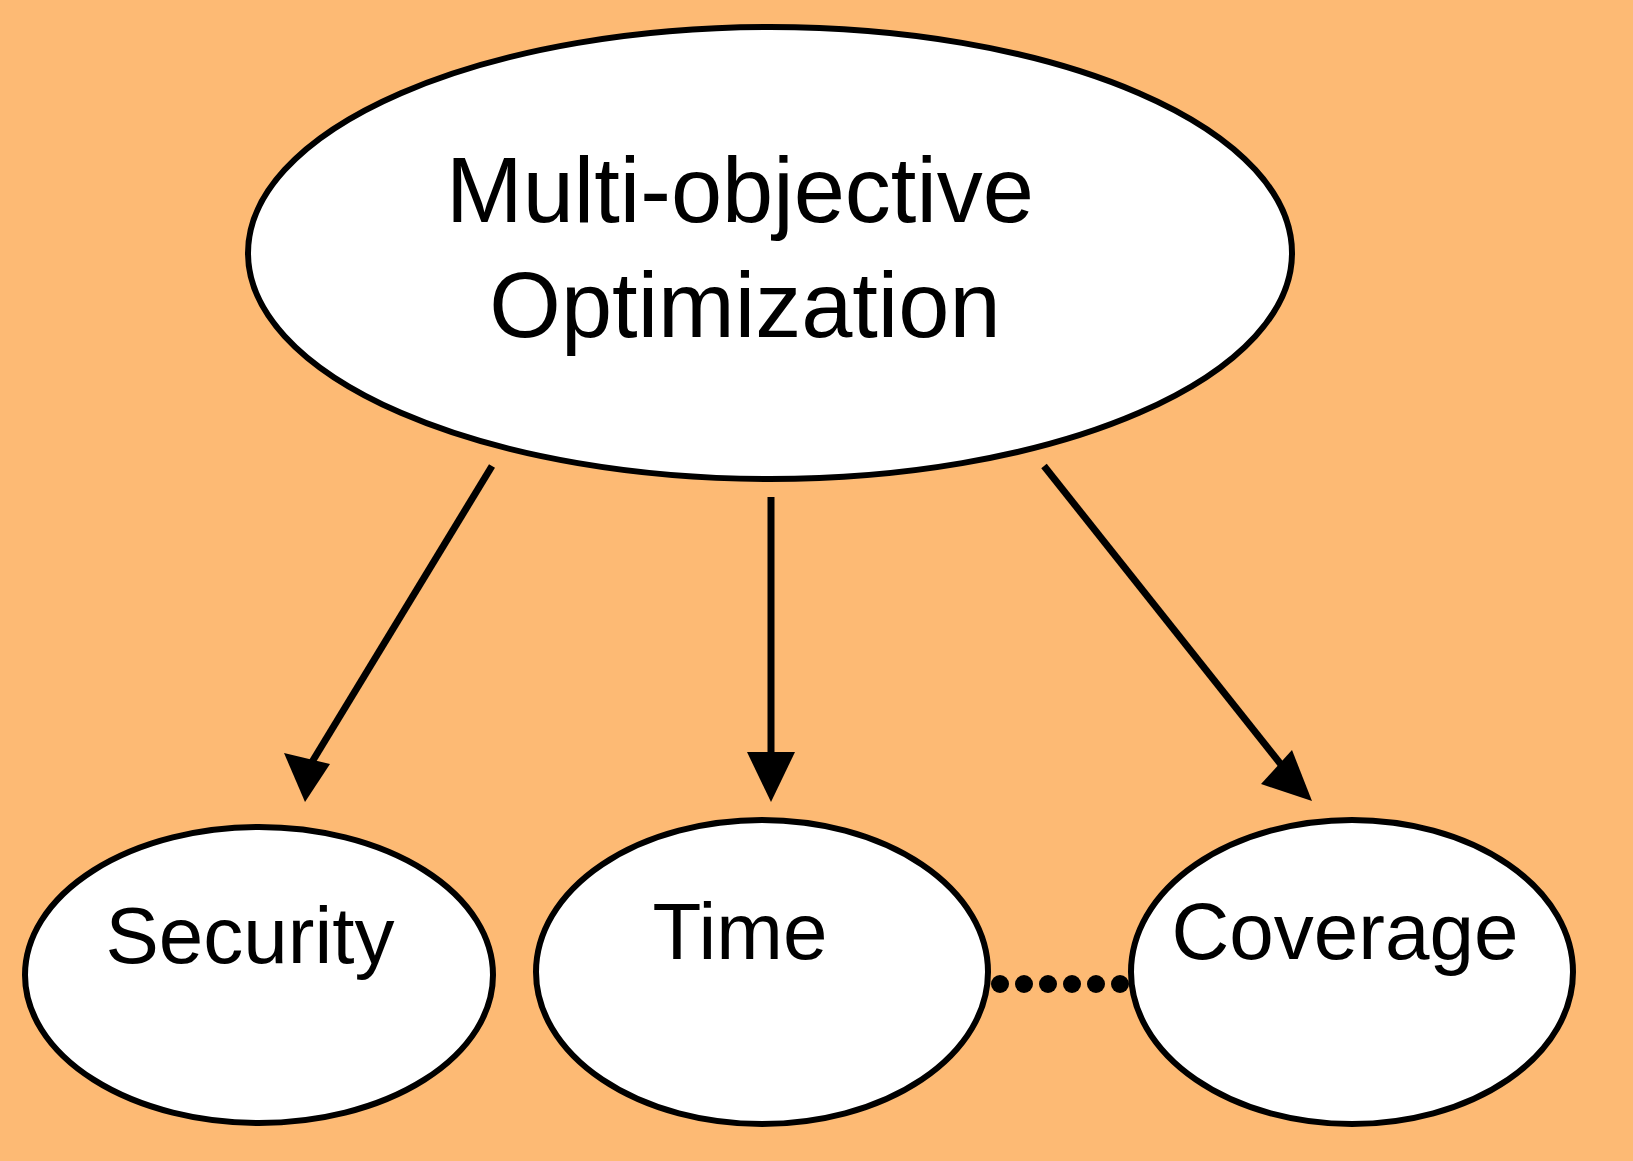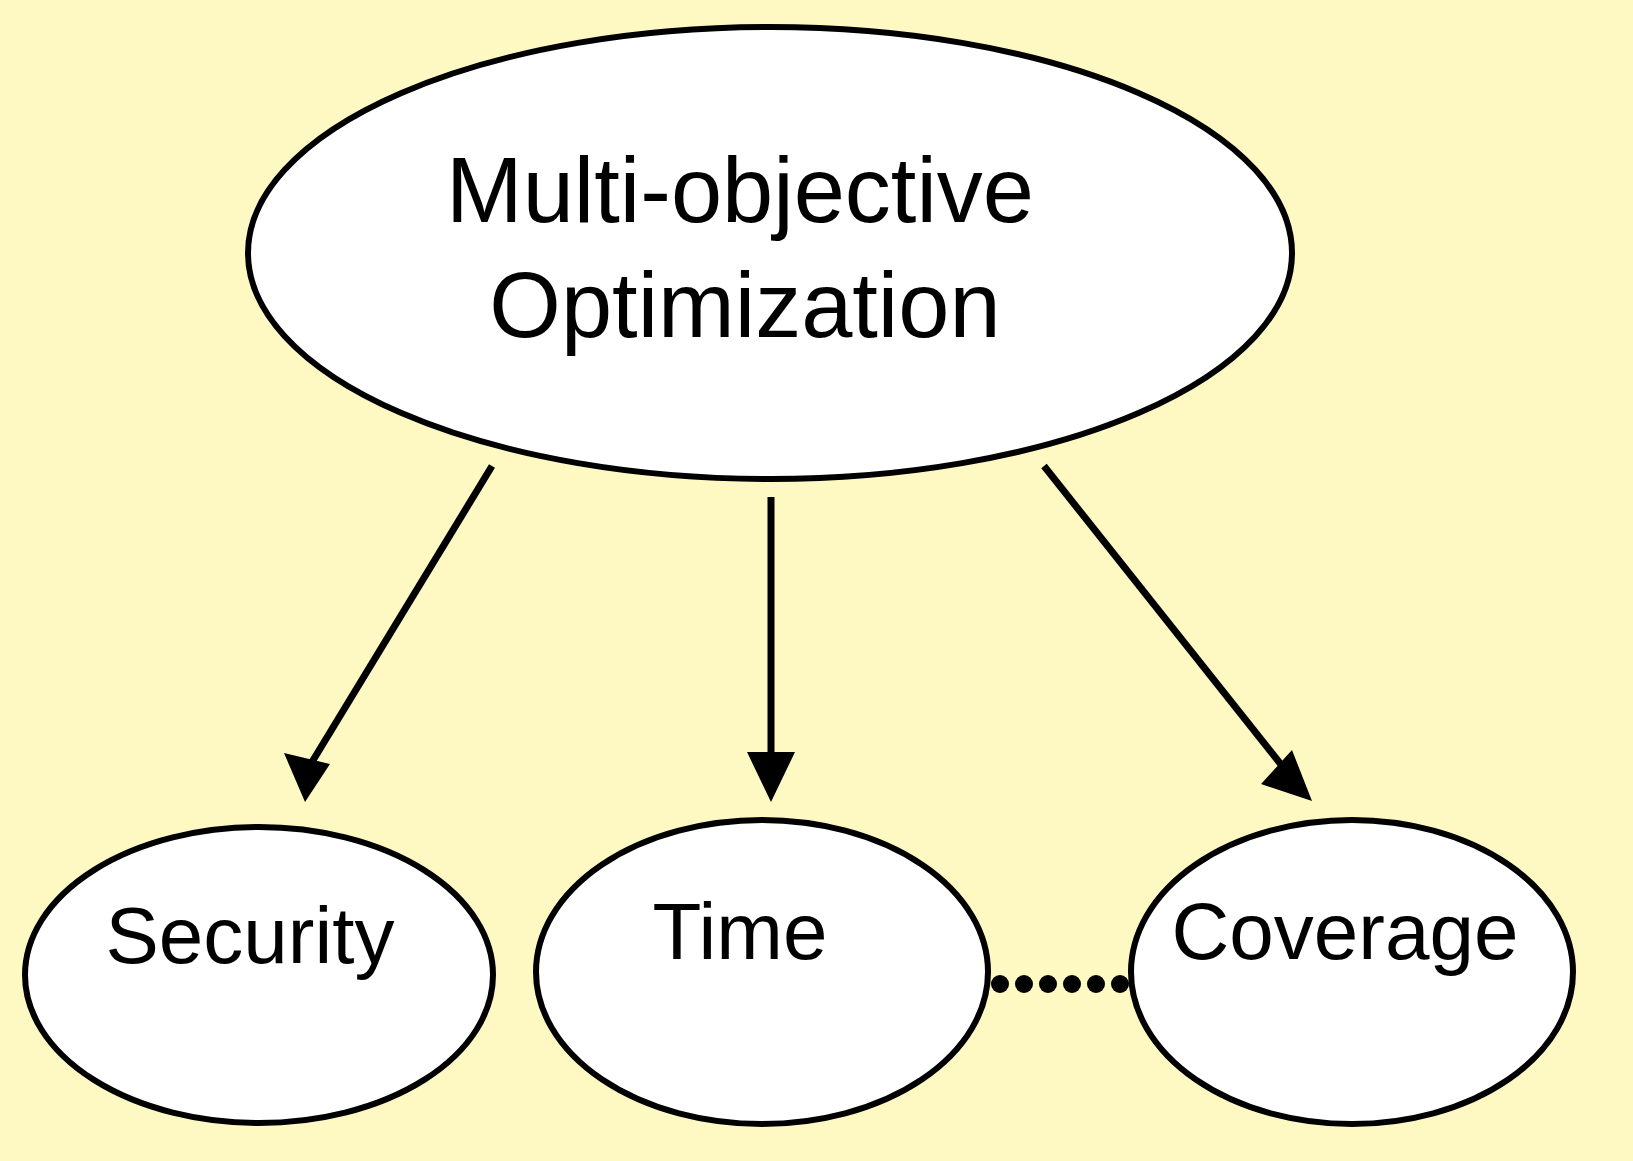--- a/index.html
+++ b/index.html
@@ -8,21 +8,21 @@
     padding: 0;
     background: #ffffff;
   }
   body {
     font-family: "Liberation Sans", sans-serif;
   }
   #diagram-root {
     position: relative;
     width: 1633px;
     height: 1161px;
-    background: #fef9c3;
+    background: #fdba74;
     overflow: hidden;
   }
   #diagram-svg {
     display: block;
     width: 1633px;
     height: 1161px;
   }
   .node-ellipse {
     fill: #ffffff;
     stroke: #000000;

